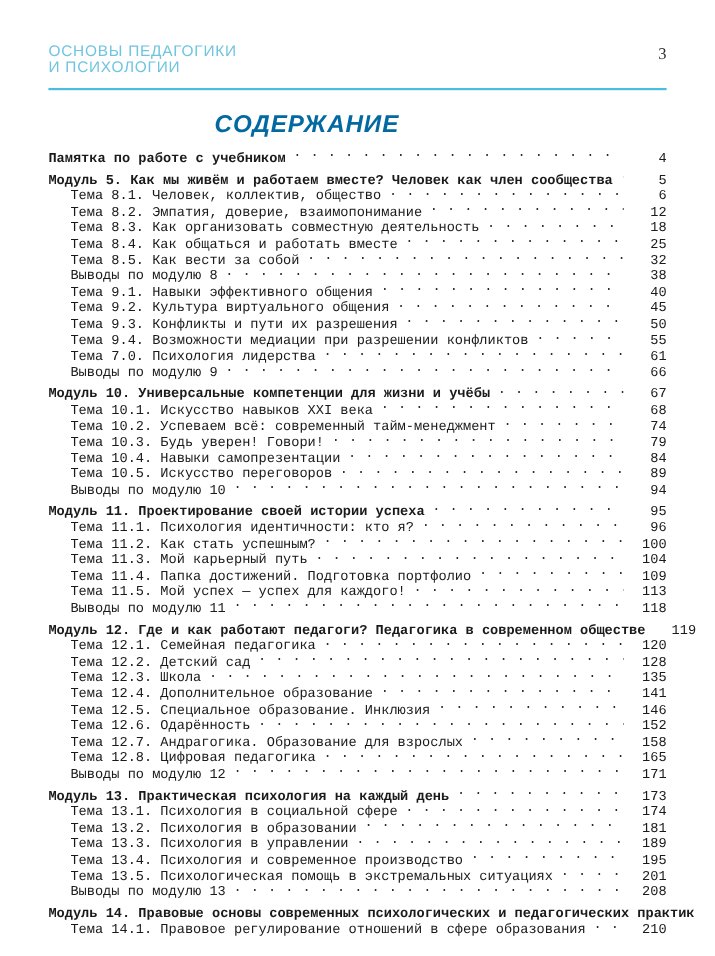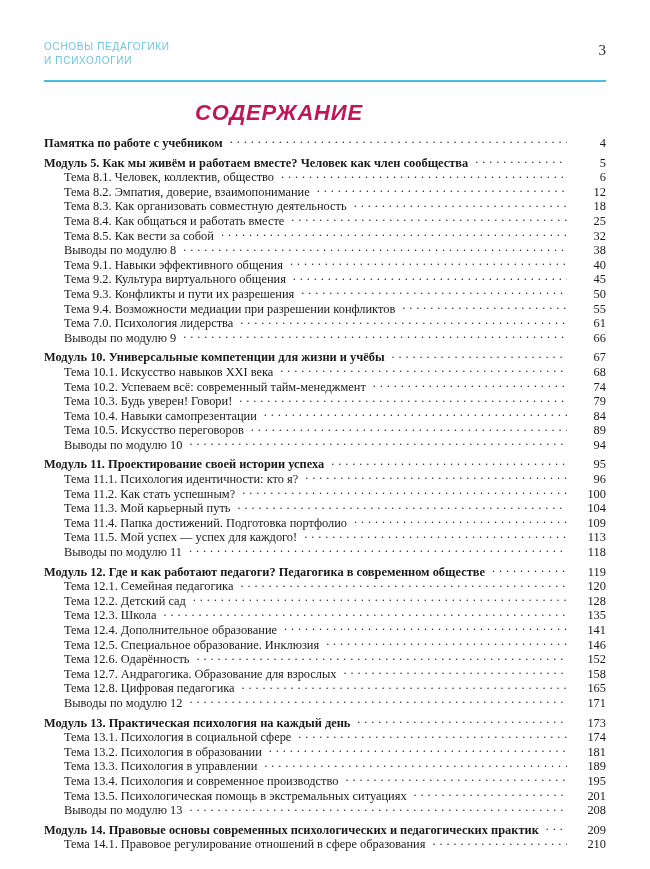--- a/index.html
+++ b/index.html
@@ -23,21 +23,21 @@
 
   
   .running-head {
     position: absolute;
     left: 44px;
     top: 40px;
     width: 562px;
   }
   .rh-title {
     font-family: "Liberation Sans", "DejaVu Sans", sans-serif;
-    font-size: 10px;
+    font-size: 14px;
     letter-spacing: 0.7px;
     line-height: 13.5px;
     color: #6fc4e0;
     text-transform: uppercase;
     white-space: pre-line;
   }
   .rh-folio {
     position: absolute;
     right: 0;
     top: 2px;
@@ -59,38 +59,39 @@
     position: absolute;
     left: 0;
     top: 100px;
     width: 558px;
     text-align: center;
     font-family: "Liberation Sans", "DejaVu Sans", sans-serif;
     font-size: 22px;
     font-weight: bold;
     font-style: italic;
     letter-spacing: 0.8px;
-    color: #be185d;
+    color: #0369a1;
   }
 
   
   .toc {
     position: absolute;
     left: 44px;
     top: 135px;
     width: 562px;
   }
 
   .toc-row {
     display: flex;
     align-items: baseline;
     font-size: 12.4px;
     line-height: 14.6px;
     height: 14.6px;
     white-space: nowrap;
+    font-family: Liberation Mono, monospace;
   }
   .toc-row .label {
     flex: 0 0 auto;
     padding-right: 4px;
   }
   .toc-row .leader {
     flex: 1 1 auto;
     overflow: hidden;
     height: 12px;
     position: relative;

